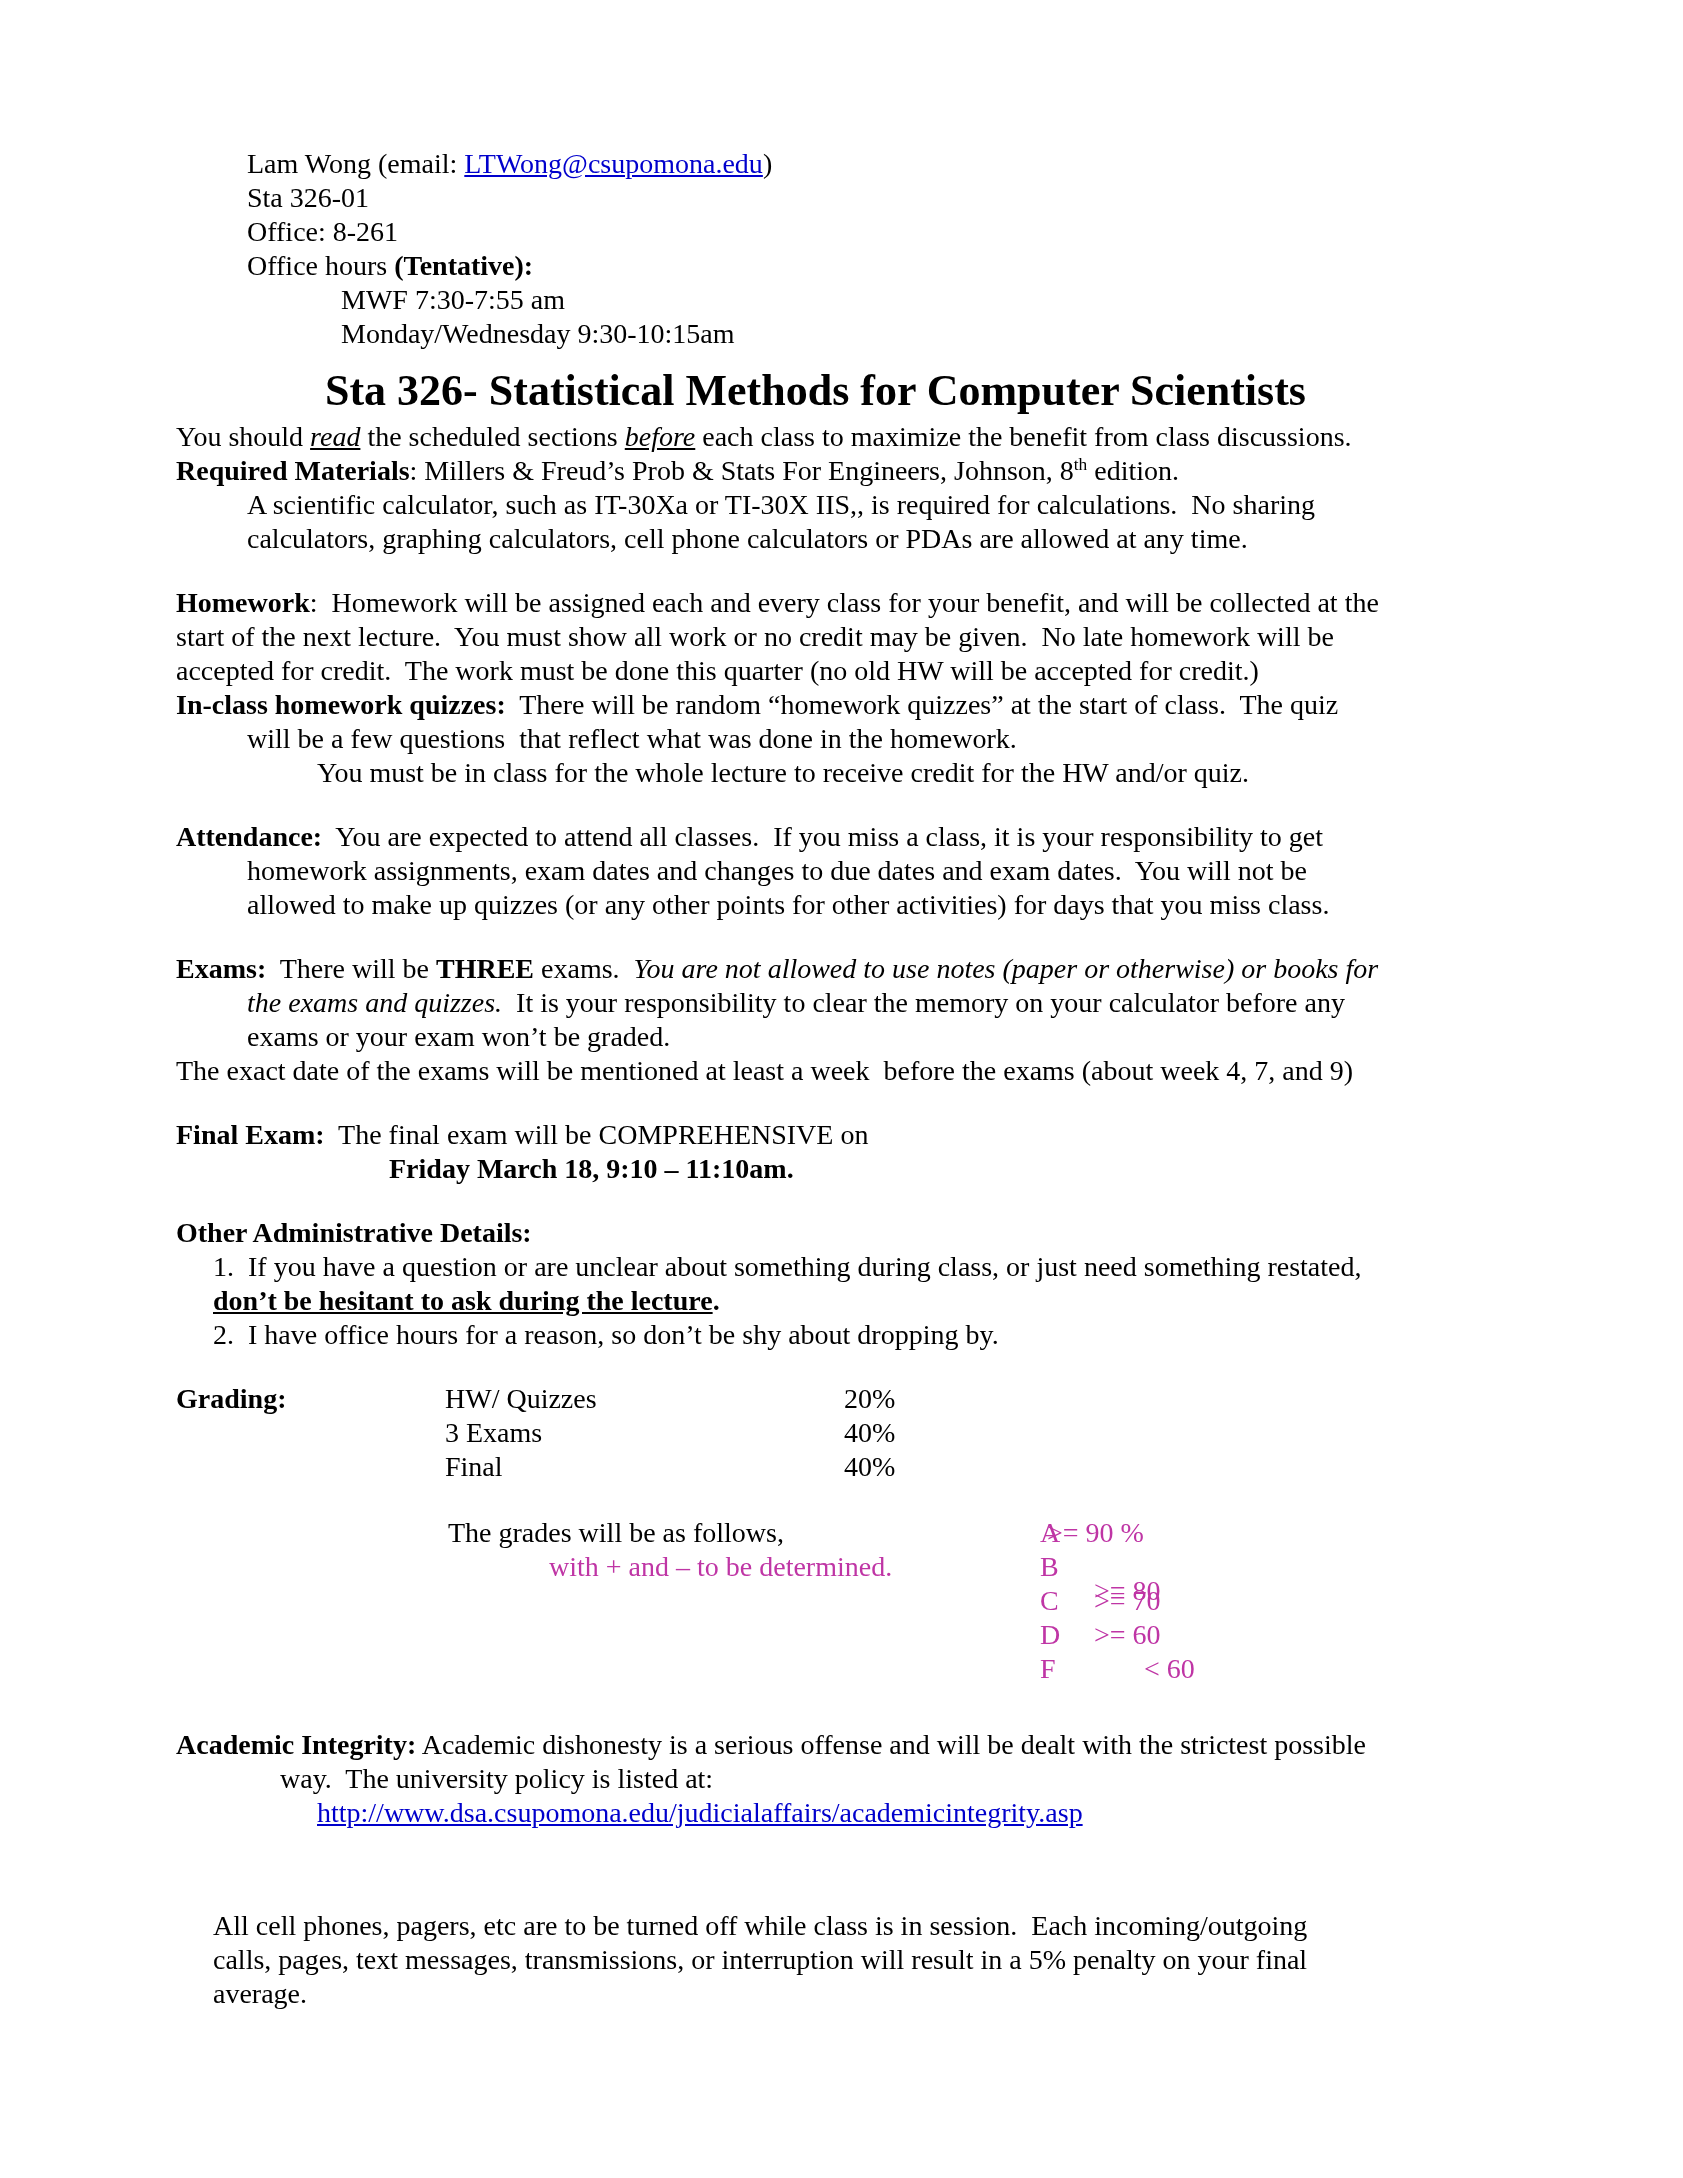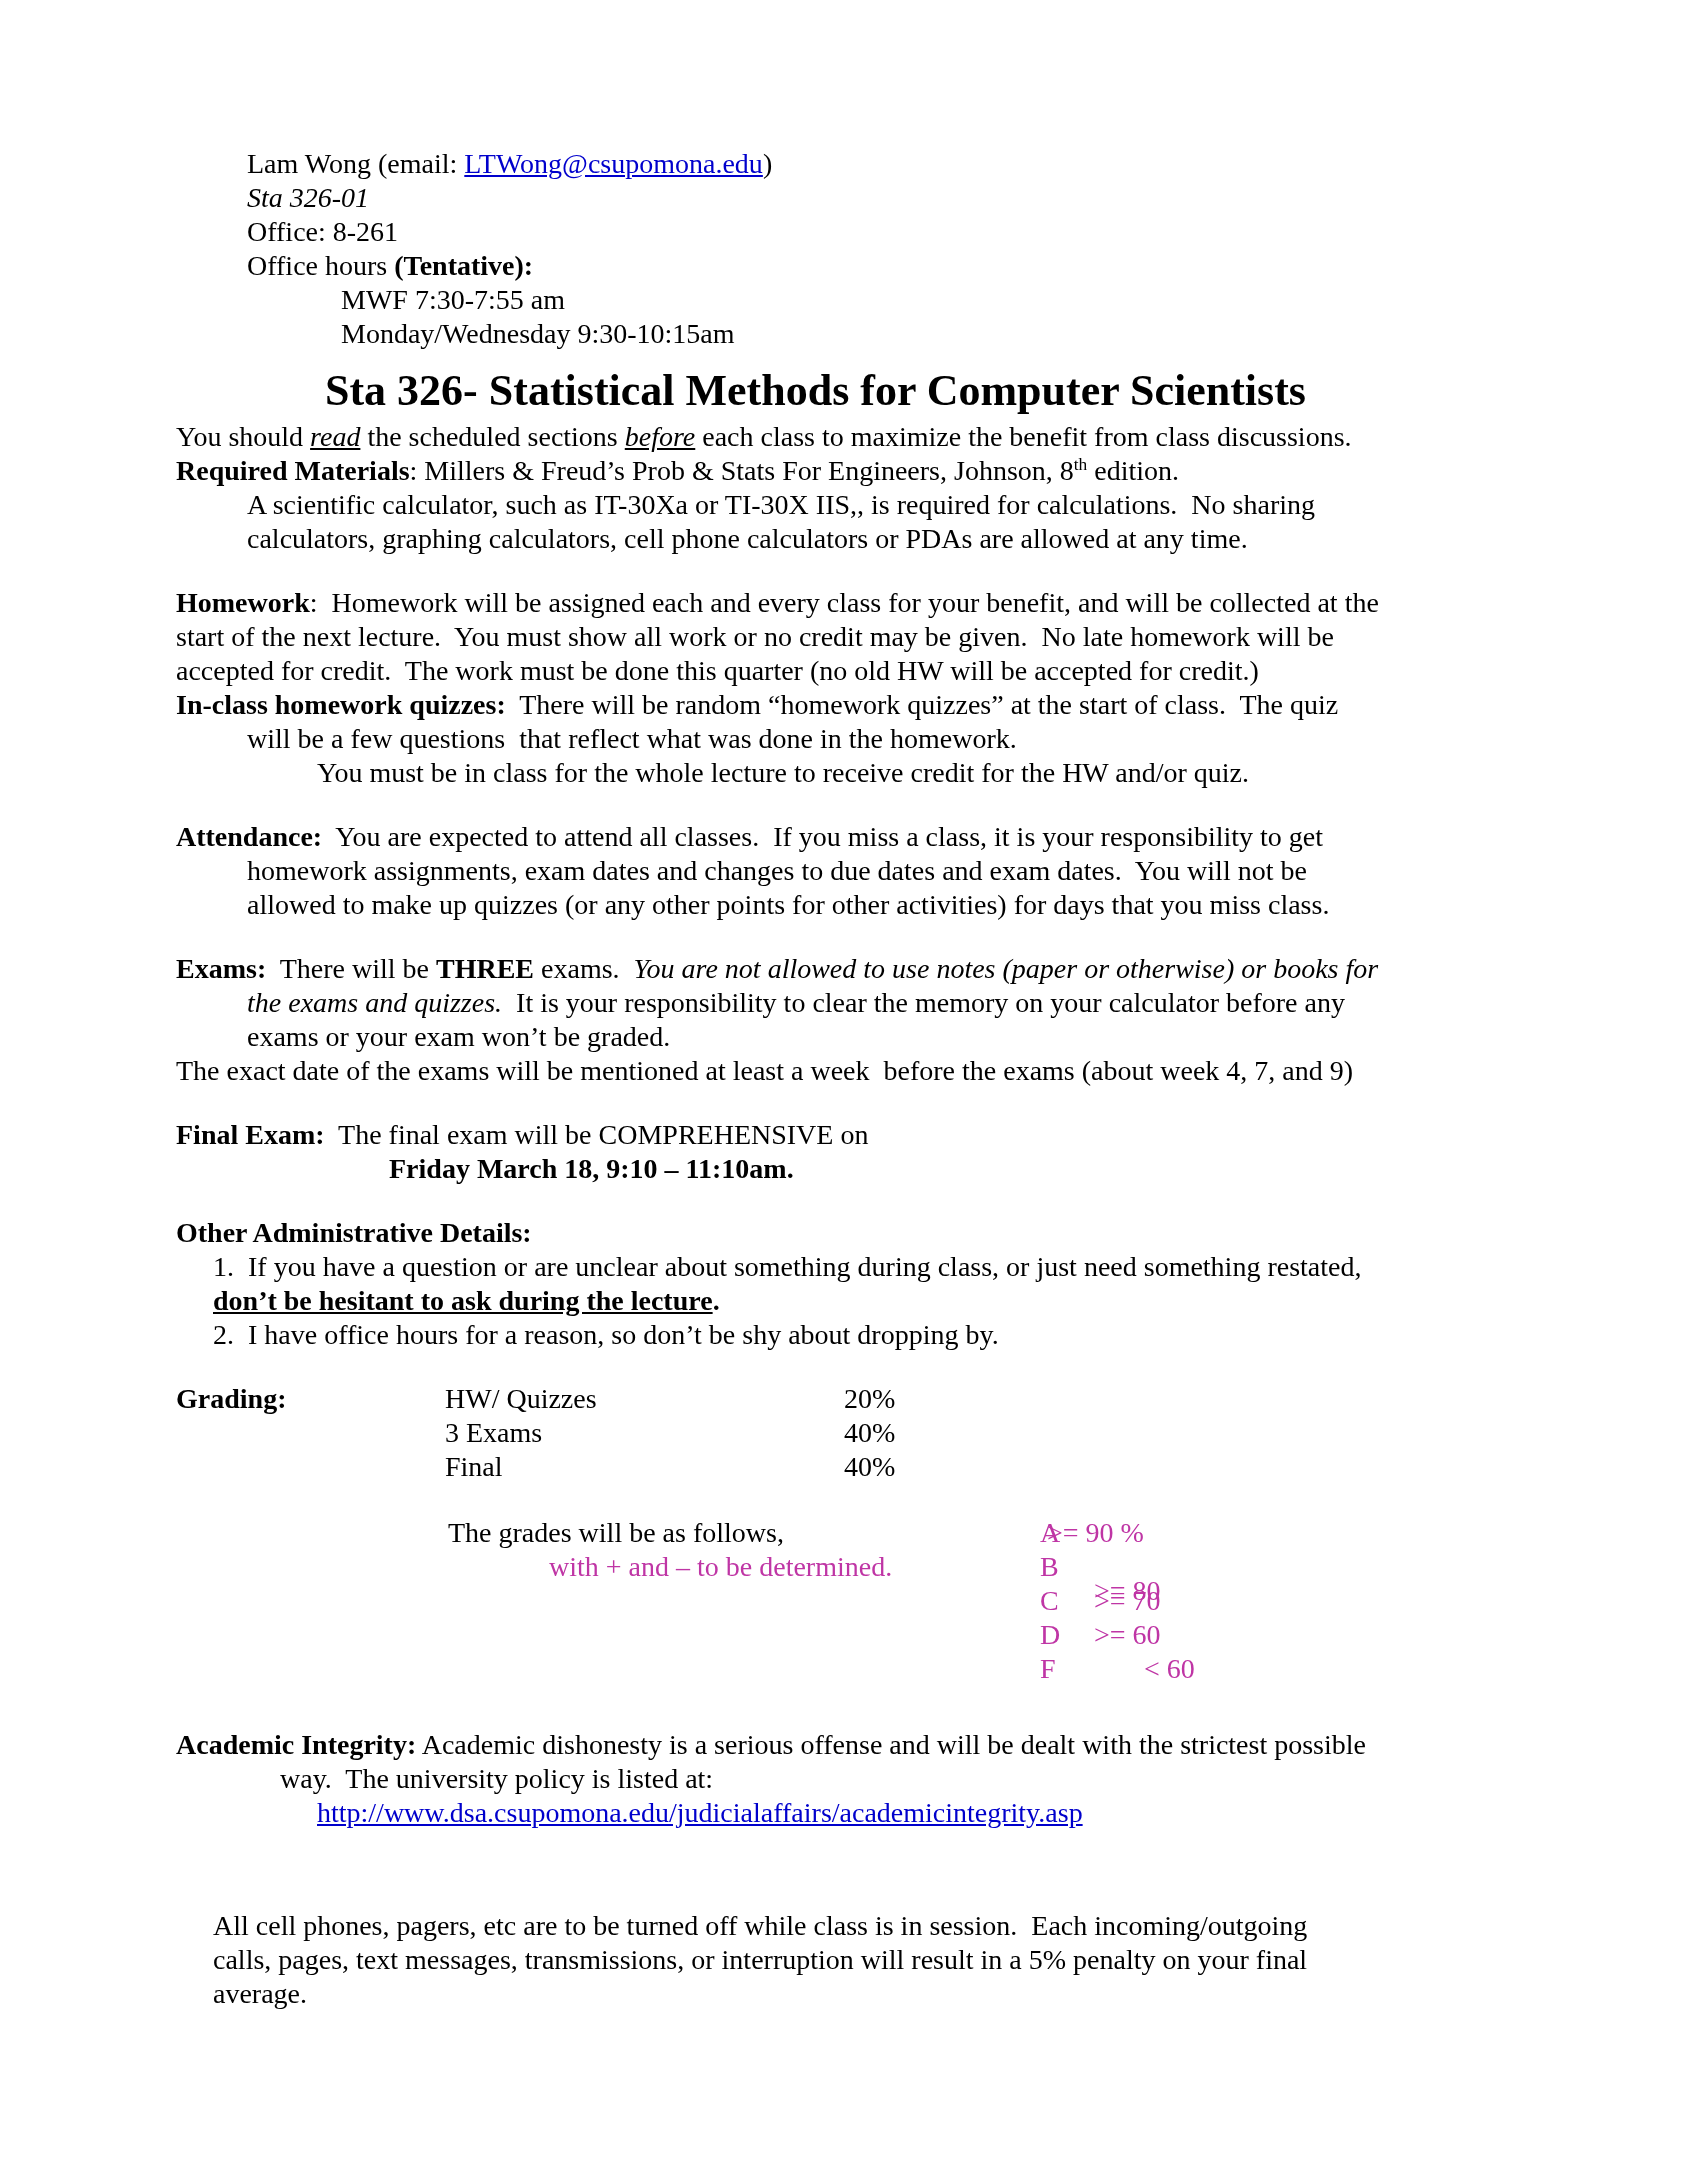--- a/index.html
+++ b/index.html
@@ -31,21 +31,21 @@
   .magenta { color: var(--magenta, #bf35a5); }
   a.link { color: var(--link, #0000cc); text-decoration: underline; cursor: pointer; }
   .abs { position: absolute; top: 0; }
   .spacer { width: 100%; }
 </style>
 </head>
 <body>
 
 <main class="page">
     <div class="line" style="padding-left: 71px;"><span>Lam Wong (email: </span><a class="link" href="#">LTWong@csupomona.edu</a><span>)</span></div>
-    <div class="line" style="padding-left: 71px; font-style: italic;"><span>Sta 326-01</span></div>
+    <div class="line" style="padding-left: 71px;"><span>Sta 326-01</span></div>
     <div class="line" style="padding-left: 71px;"><span>Office: 8-261</span></div>
     <div class="line" style="padding-left: 71px;"><span>Office hours </span><span class="b">(Tentative):</span></div>
     <div class="line" style="padding-left: 165px;"><span>MWF 7:30-7:55 am</span></div>
     <div class="line" style="padding-left: 165px;"><span>Monday/Wednesday 9:30-10:15am</span></div>
     <div class="line title">Sta 326- Statistical Methods for Computer Scientists</div>
     <div class="line"><span>You should </span><span class="i u">read</span><span> the scheduled sections </span><span class="i u">before</span><span> each class to maximize the benefit from class discussions.</span></div>
     <div class="line"><span class="b">Required Materials</span><span>: Millers &amp; Freud’s Prob &amp; Stats For Engineers, Johnson, 8</span><span class="sup">th</span><span> edition.</span></div>
     <div class="line" style="padding-left: 71px;"><span>A scientific calculator, such as IT-30Xa or TI-30X IIS,, is required for calculations.  No sharing</span></div>
     <div class="line" style="padding-left: 71px;"><span>calculators, graphing calculators, cell phone calculators or PDAs are allowed at any time.</span></div>
     <div class="spacer" style="height: 30px;"></div>

